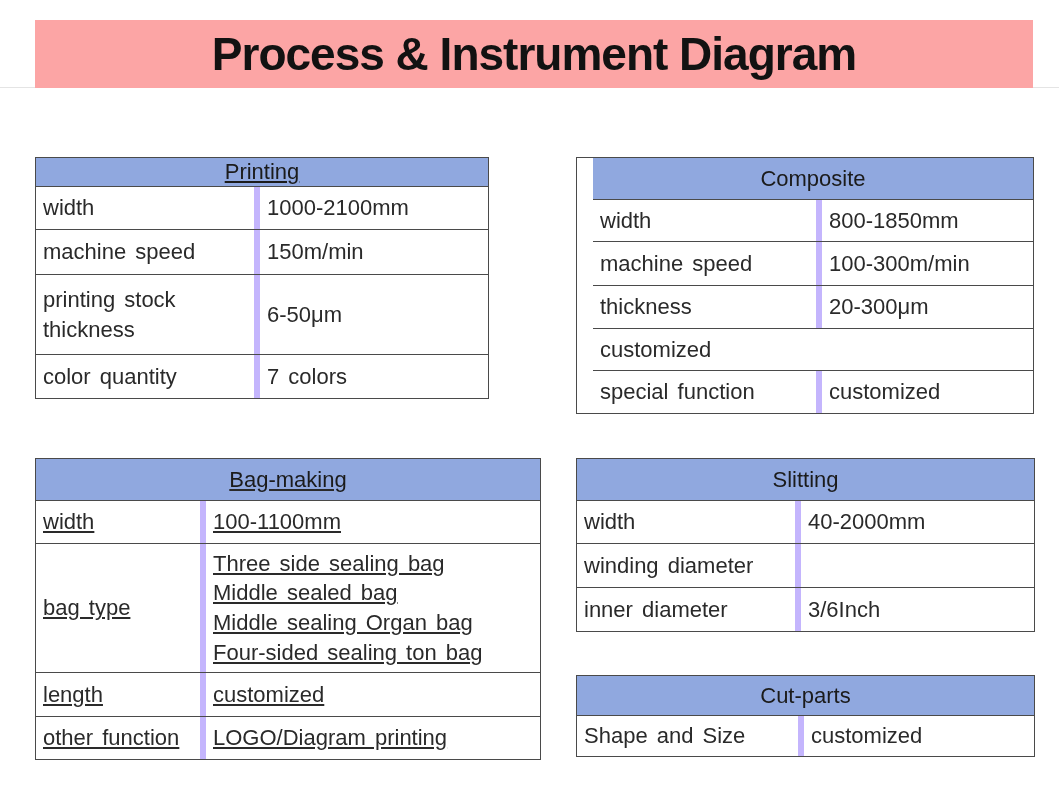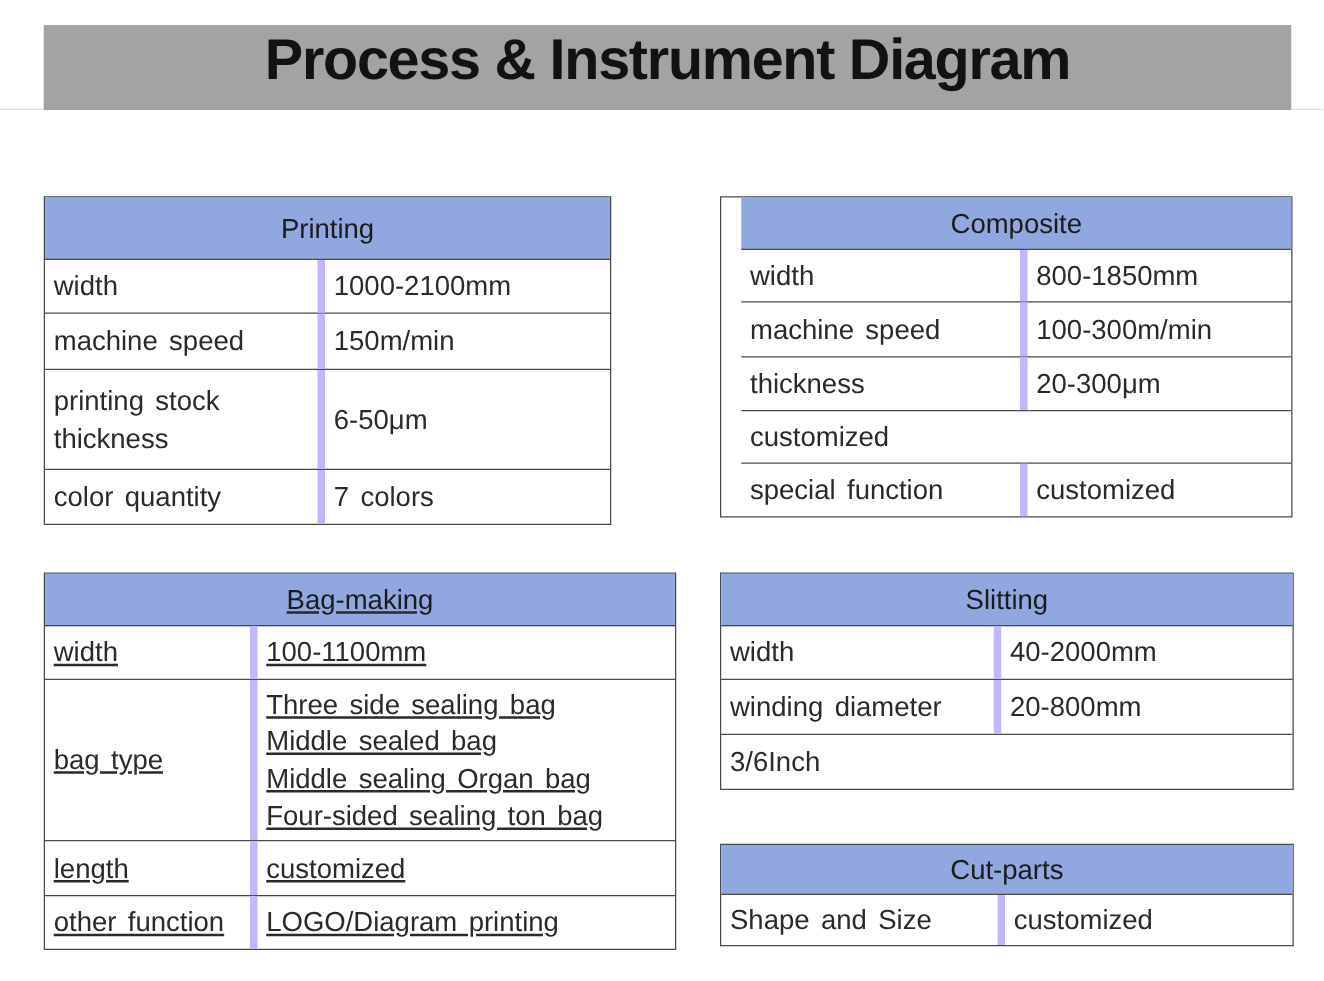--- a/index.html
+++ b/index.html
@@ -23,23 +23,23 @@
     height: 1px;
     background: #e4e4e4;
     z-index: 0;
   }
   .banner {
     position: absolute;
     left: 35px;
     top: 20px;
     width: 998px;
     height: 68px;
-    background: #a3a3a3;
-    display: flex;
-    align-items: flex-start;
+    background: #fca5a5;
+    display: flex;
+    align-items: center;
     justify-content: center;
     z-index: 1;
   }
   .banner-title {
     font-size: 46px;
     font-weight: bold;
     letter-spacing: -1px;
     color: #121212;
   }
   .spec-table {
@@ -74,21 +74,21 @@
   }
   .t-value {
     flex: 1;
     display: flex;
     align-items: center;
     padding-left: 7px;
     white-space: pre-line;
     line-height: 1.35;
   }
   #printing    { left: 35px;  top: 157px; width: 454px; }
-  #printing .t-header { height: 50px; }
+  #printing .t-header { height: 29px; text-decoration: underline; }
   #printing .t-label  { width: 224px; }
   #composite   { left: 576px; top: 157px; width: 458px; padding-left: 16px; }
   #composite .t-header { height: 42px; }
   #composite .t-label  { width: 229px; }
   #bag-making  { left: 35px;  top: 458px; width: 506px; text-decoration: underline; }
   #bag-making .t-header { height: 42px; }
   #bag-making .t-label  { width: 170px; }
   #slitting    { left: 576px; top: 458px; width: 459px; }
   #slitting .t-header { height: 42px; }
   #slitting .t-label  { width: 224px; }
@@ -175,23 +175,23 @@
   </div>
 
   <div class="spec-table" id="slitting">
     <div class="t-header">Slitting</div>
     <div class="t-row" style="height:43px">
       <div class="t-label">width</div>
       <div class="t-value">40-2000mm</div>
     </div>
     <div class="t-row" style="height:44px">
       <div class="t-label">winding diameter</div>
-      <div class="t-value">20-800mm</div>
-    </div>
-    <div class="t-row" style="height:43px">
+    </div>
+    <div class="t-row" style="height:43px">
+      <div class="t-label">inner diameter</div>
       <div class="t-value">3/6Inch</div>
     </div>
   </div>
 
   <div class="spec-table" id="cut-parts">
     <div class="t-header">Cut-parts</div>
     <div class="t-row" style="height:40px">
       <div class="t-label">Shape and Size</div>
       <div class="t-value">customized</div>
     </div>

